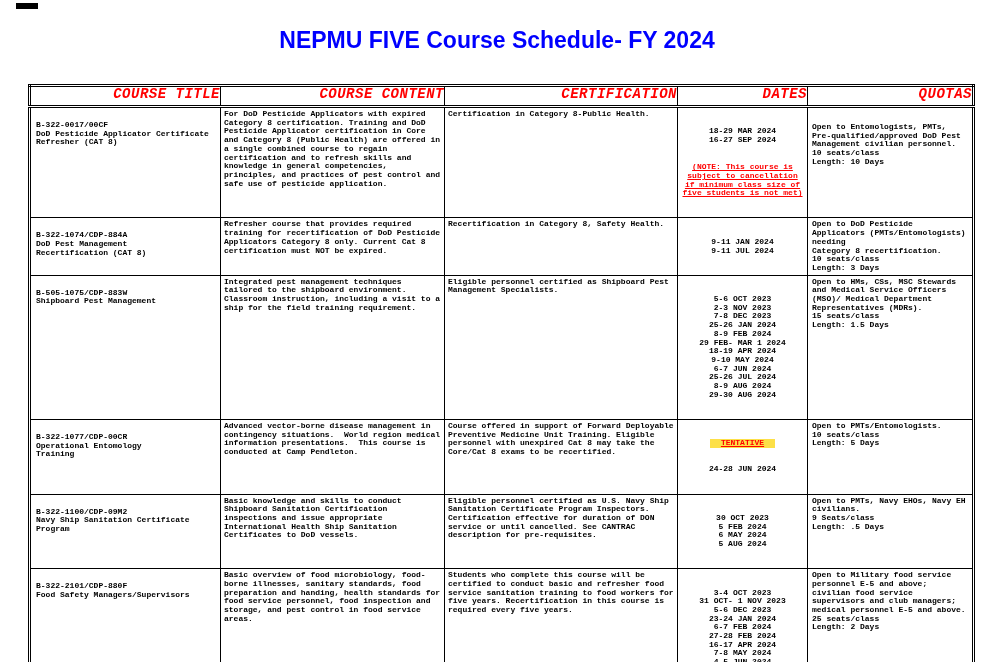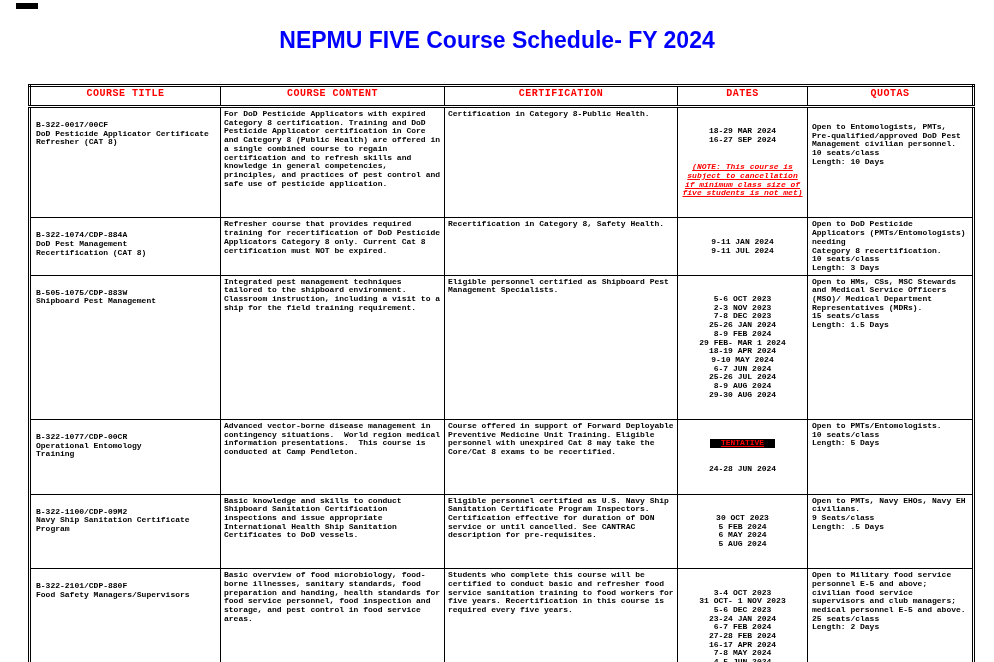--- a/index.html
+++ b/index.html
@@ -40,40 +40,40 @@
     font-size: 8px;
     line-height: 8.7px;
     vertical-align: top;
     white-space: pre-wrap;
     overflow: hidden;
     word-wrap: break-word;
   }
   th {
     border-bottom: 3px double #000;
     color: #ff0000;
-    font-size: 10px;
+    font-size: 14px;
     letter-spacing: 0.5px;
-    text-align: center;
+    text-align: right;
     padding: 3px 0 4px 0;
     height: 11px;
+    font-style: italic;
   }
   td { padding: 2px 3px; }
   td.c-title  { padding: 13px 4px 2px 5px; }
   td.c-dates  { text-align: center; vertical-align: middle; padding: 2px 1px; margin-left: 42px; }
   td.c-quotas { padding: 2px 2px 2px 4px; }
   .dates-note {
     color: #ff0000;
     text-decoration: underline;
     margin-top: 1px;
-    font-style: italic;
   }
   .tentative-flag {
     display: inline-block;
     color: #ff0000;
-    background: #000000;
+    background: #fde047;
     text-decoration: underline;
     padding: 0 11px;
   }
   tbody tr:nth-child(1) { height: 75px; }
   tbody tr:nth-child(2) { height: 51px; }
   tbody tr:nth-child(3) { height: 134px; }
   tbody tr:nth-child(4) { height: 36px; }
   tbody tr:nth-child(5) { height: 57px; }
   tbody tr:nth-child(6) { height: 128px; }
   tbody tr:nth-child(7) { height: 60px; }

